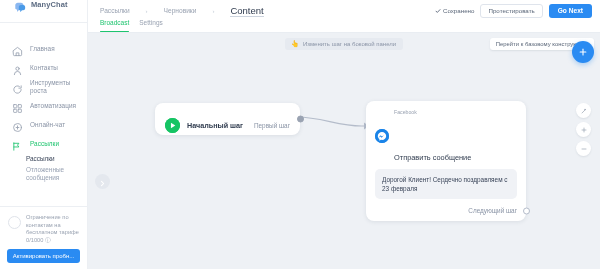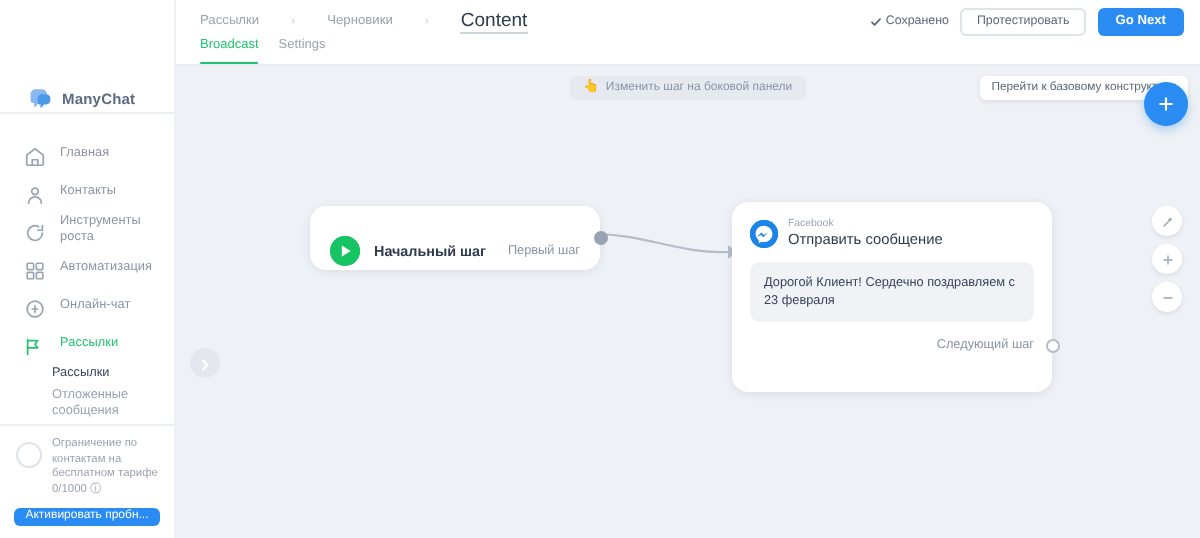--- a/index.html
+++ b/index.html
@@ -20,23 +20,22 @@
   .sidebar {
     width: 88px; height: 269px;
     background: #ffffff;
     border-right: 1px solid #eceff3;
     display: flex; flex-direction: column;
     position: relative;
     flex: 0 0 88px;
   }
   .brand {
     height: 22px;
-    display: flex; align-items: center; gap: 4px;
+    display: flex; gap: 4px;
     padding: 0 0 0 14px;
-    margin-top: 42px;
   }
   .brand-mark { width: 13px; height: 13px; display:block; }
   .brand-name {
     font-size: 7.5px; color: #5c6b82; font-weight: 700;
     letter-spacing: .1px;
   }
   .brand-sep { height: 1px; background: #eceff3; margin: 0; }
   .sb-gap { height: 16px; }
 
   .nav { padding: 0; }
@@ -213,21 +212,21 @@
     padding: 8px 9px 7px 9px;
   }
   .msg-head { display: flex; align-items: center; gap: 5px; }
   .fb-badge {
     width: 14px; height: 14px; border-radius: 50%;
     background: #1a84e8; display:flex; align-items:center; justify-content:center;
     flex: 0 0 14px;
   }
   .msg-head-text { display: flex; flex-direction: column; gap: 0px; }
   .msg-channel { font-size: 5.2px; color: #9aa3b2; line-height: 6px; }
-  .msg-title { font-size: 7.4px; color: #2f3b4e; line-height: 9px; white-space: nowrap; }
+  .msg-title { font-size: 7.4px; color: #2f3b4e; line-height: 9px; white-space: nowrap; margin-top: 38px; }
   .bubble {
     margin-top: 7px;
     background: #f0f2f6; border-radius: 5px;
     padding: 6px 7px; font-size: 6.4px; color: #3a4559; line-height: 9px;
   }
   .msg-foot {
     margin-top: 8px; display: flex; align-items: center; justify-content: flex-end;
     gap: 4px; position: relative;
   }
   .next-label { font-size: 6.4px; color: #8a94a6; white-space: nowrap; }

